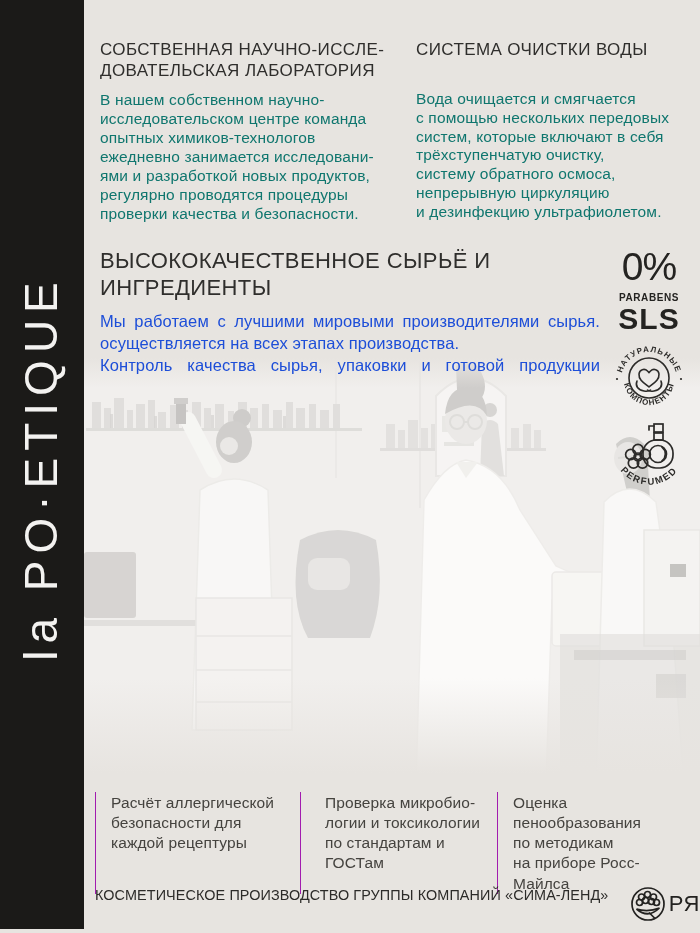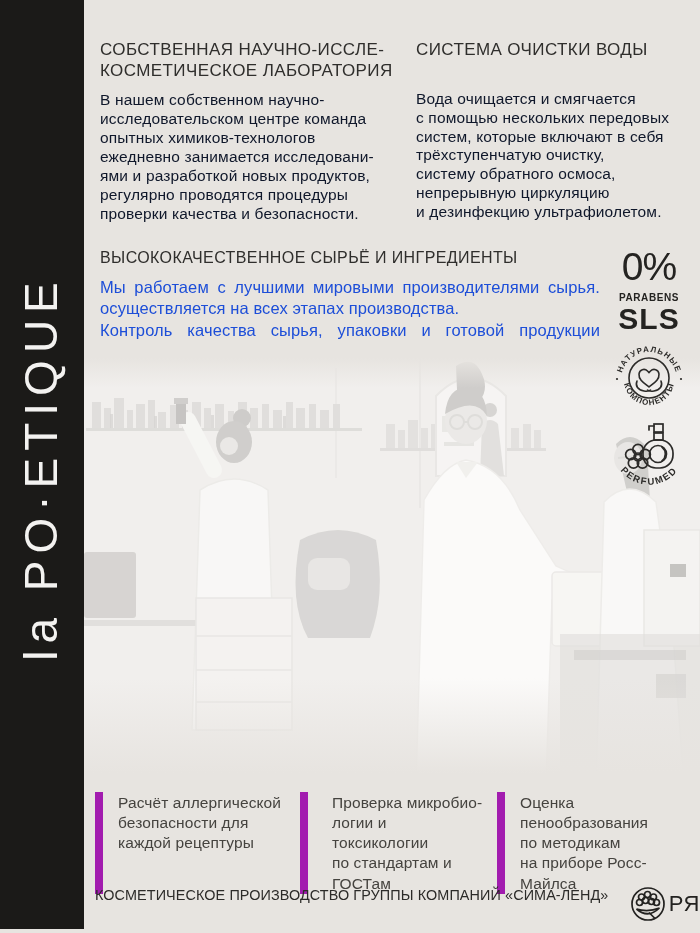--- a/index.html
+++ b/index.html
@@ -17,46 +17,46 @@
   }
 
   
   .col-lab   { position:absolute; left:100px; top:40px;  width:300px; }
   .col-water { position:absolute; left:416px; top:40px;  width:276px; }
   h2.sec-title {
     font-size:17px; font-weight:400; color:#2f2e2c; letter-spacing:.4px;
     line-height:1.22; white-space:pre-line; margin-bottom:10px;
   }
   p.sec-body {
-    font-size:15.5px; color:#0f172a; line-height:1.22; letter-spacing:.15px;
+    font-size:15.5px; color:#0f766e; line-height:1.22; letter-spacing:.15px;
     white-space:pre-line;
   }
   .col-water h2.sec-title { margin-bottom:29px; }
 
   
   .sec-raw { position:absolute; left:100px; top:248px; width:500px; }
-  .sec-raw h2.sec-title { font-size:16px; margin-bottom:9px; }
+  .sec-raw h2.sec-title { font-size:22px; margin-bottom:9px; }
   .raw-line { font-size:16.5px; color:#1d4ed8; line-height:1.33; letter-spacing:.1px; }
   .raw-line.just { text-align:justify; text-align-last:justify; }
 
   
   .badges { position:absolute; left:601px; top:247px; width:96px;
             display:flex; flex-direction:column; align-items:center; color:#242321; }
   .zero-badge { text-align:center; line-height:1; }
   .zero-pct  { font-size:39px; font-weight:400; letter-spacing:-1px; display:block; }
   .zero-par  { font-size:10px; font-weight:700; letter-spacing:.6px; display:block; margin-top:7px; }
   .zero-sls  { font-size:30px; font-weight:700; letter-spacing:1px; display:block; margin-top:1px; }
   .badge-svg { display:block; margin-top:9px; }
 
   
   .photo { position:absolute; left:84px; top:358px; width:616px; height:432px; }
 
   
   .features { position:absolute; left:95px; top:792px; width:600px; display:flex; }
-  .feature { border-left:8px solid #a21caf; padding:1px 10px 0 15px; min-height:78px;
+  .feature { border-left:1px solid #a21caf; padding:1px 10px 0 15px; min-height:78px;
              font-size:15.5px; color:#45433f; line-height:1.3; white-space:pre-line; letter-spacing:.1px; }
   .feature:nth-child(1){ width:205px; }
   .feature:nth-child(2){ width:197px;padding-left:24px; }
   .feature:nth-child(3){ width:198px; }
 
   
   .footer { position:absolute; left:95px; top:886px; width:597px; height:36px;
             display:flex; align-items:flex-start; justify-content:space-between; }
   .footer-text { font-size:15px; color:#2c2b29; letter-spacing:.1px;
                  transform:scaleX(.96); transform-origin:left center; white-space:nowrap; }
@@ -183,21 +183,21 @@
       <rect x="490" y="292" width="112" height="10" fill="#aeaba7" opacity=".7"></rect>
       <rect x="572" y="316" width="30" height="24" fill="#b5b2ae" opacity=".8"></rect>
     </g>
     <rect x="0" y="0" width="616" height="432" fill="#ffffff" opacity=".42"></rect>
     <rect x="0" y="0" width="616" height="30" fill="url(#fadeT)"></rect>
     <rect x="0" y="320" width="616" height="112" fill="url(#fadeB)"></rect>
   </svg>
 
   <article class="col-lab">
     <h2 class="sec-title">СОБСТВЕННАЯ НАУЧНО-ИССЛЕ-
-КОСМЕТИЧЕСКОЕ ЛАБОРАТОРИЯ</h2>
+ДОВАТЕЛЬСКАЯ ЛАБОРАТОРИЯ</h2>
     <p class="sec-body">В нашем собственном научно-
 исследовательском центре команда
 опытных химиков-технологов
 ежедневно занимается исследовани-
 ями и разработкой новых продуктов,
 регулярно проводятся процедуры
 проверки качества и безопасности.</p>
   </article>
 
   <article class="col-water">

